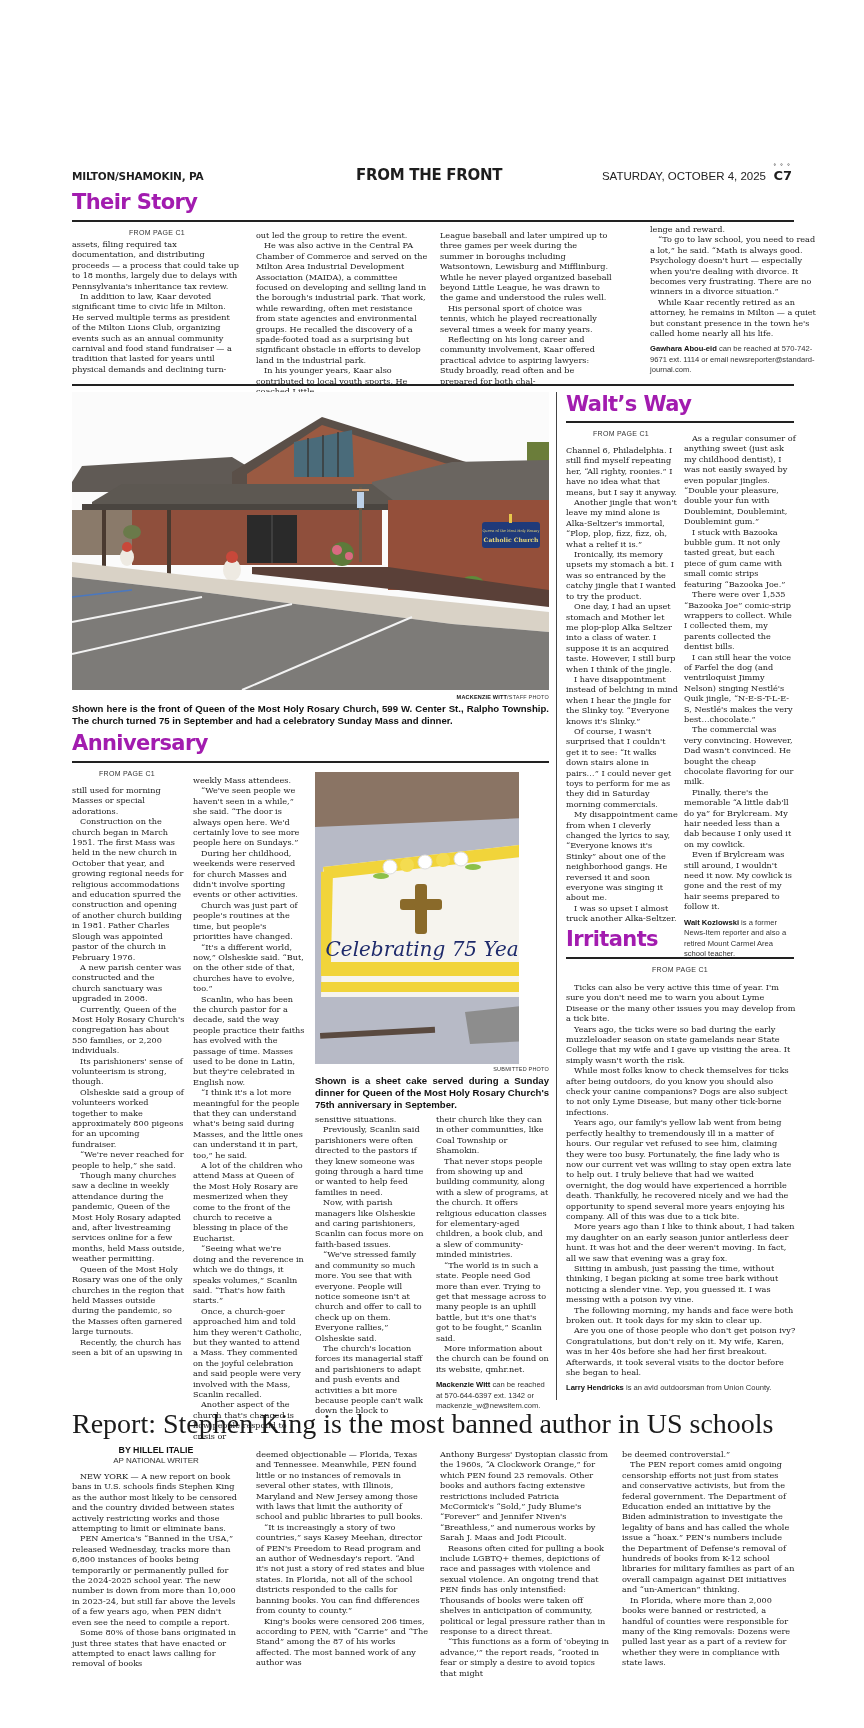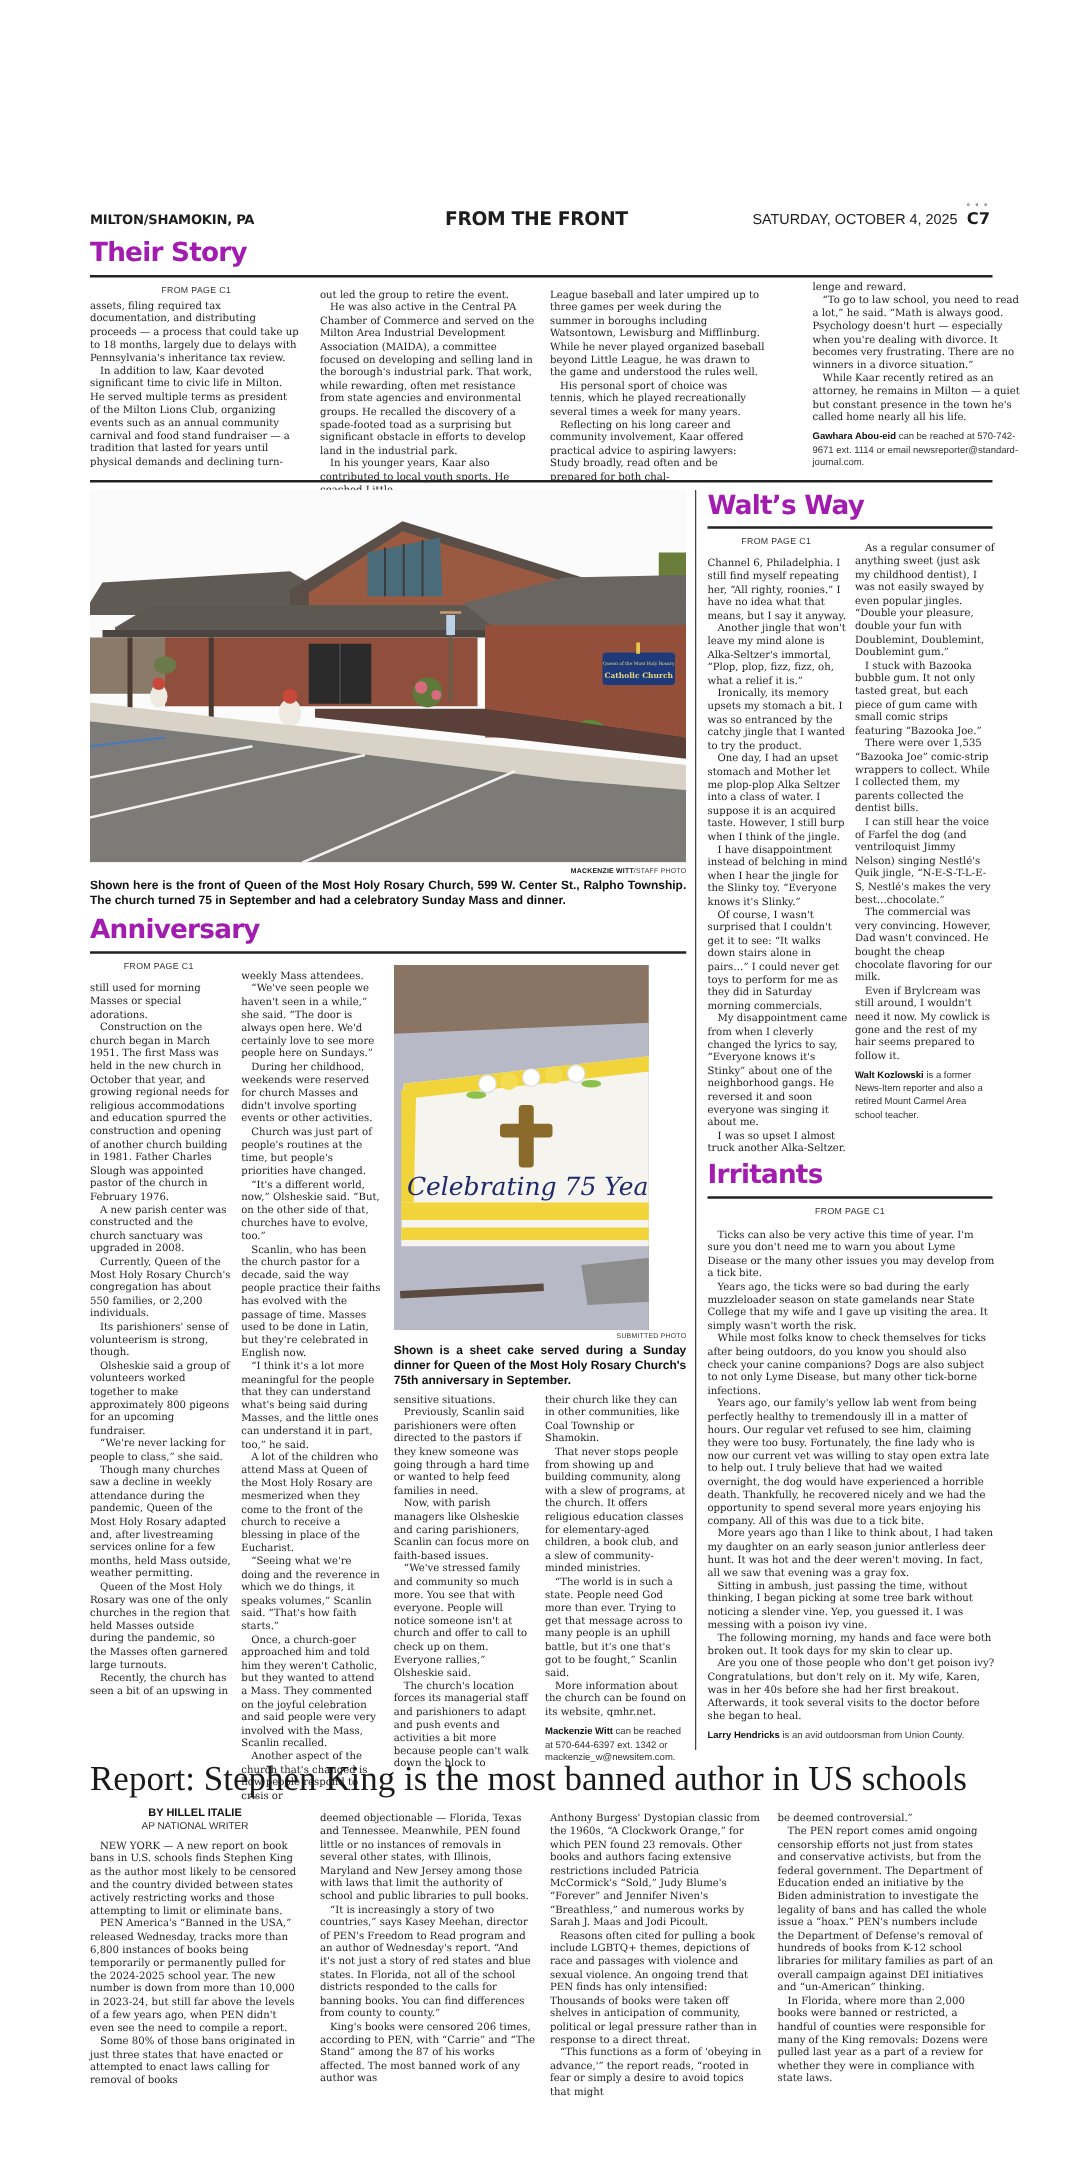--- a/index.html
+++ b/index.html
@@ -139,21 +139,21 @@
 <div class="abs rule" style="top:761px;left:72px;width:477px;"></div>
 <div class="abs from" style="top:770px;left:72px;width:110px;">FROM PAGE C1</div>
 
 <div class="abs col" style="top:785px;left:72px;width:113px;">
   <p class="noind">still used for morning Masses or special adorations.</p>
   <p>Construction on the church began in March 1951. The first Mass was held in the new church in October that year, and growing regional needs for religious accommodations and education spurred the construction and opening of another church building in 1981. Father Charles Slough was appointed pastor of the church in February 1976.</p>
   <p>A new parish center was constructed and the church sanctuary was upgraded in 2008.</p>
   <p>Currently, Queen of the Most Holy Rosary Church's congregation has about 550 families, or 2,200 individuals.</p>
   <p>Its parishioners' sense of volunteerism is strong, though.</p>
   <p>Olsheskie said a group of volunteers worked together to make approximately 800 pigeons for an upcoming fundraiser.</p>
-  <p>“We're never lacking for people to class,” she said.</p>
+  <p>“We're never reached for people to help,” she said.</p>
   <p>Though many churches saw a decline in weekly attendance during the pandemic, Queen of the Most Holy Rosary adapted and, after livestreaming services online for a few months, held Mass outside, weather permitting.</p>
   <p>Queen of the Most Holy Rosary was one of the only churches in the region that held Masses outside during the pandemic, so the Masses often garnered large turnouts.</p>
   <p>Recently, the church has seen a bit of an upswing in</p>
 </div>
 <div class="abs col" style="top:775px;left:193px;width:113px;">
   <p class="noind">weekly Mass attendees.</p>
   <p>“We've seen people we haven't seen in a while,” she said. “The door is always open here. We'd certainly love to see more people here on Sundays.”</p>
   <p>During her childhood, weekends were reserved for church Masses and didn't involve sporting events or other activities.</p>
   <p>Church was just part of people's routines at the time, but people's priorities have changed.</p>
   <p>“It's a different world, now,” Olsheskie said. “But, on the other side of that, churches have to evolve, too.”</p>
@@ -225,20 +225,21 @@
   <p>Of course, I wasn't surprised that I couldn't get it to see: “It walks down stairs alone in pairs…” I could never get toys to perform for me as they did in Saturday morning commercials.</p>
   <p>My disappointment came from when I cleverly changed the lyrics to say, “Everyone knows it's Stinky” about one of the neighborhood gangs. He reversed it and soon everyone was singing it about me.</p>
   <p>I was so upset I almost truck another Alka-Seltzer.</p>
 </div>
 <div class="abs col" style="top:433px;left:684px;width:112px;">
   <p>As a regular consumer of anything sweet (just ask my childhood dentist), I was not easily swayed by even popular jingles. “Double your pleasure, double your fun with Doublemint, Doublemint, Doublemint gum.”</p>
   <p>I stuck with Bazooka bubble gum. It not only tasted great, but each piece of gum came with small comic strips featuring “Bazooka Joe.”</p>
   <p>There were over 1,535 “Bazooka Joe” comic-strip wrappers to collect. While I collected them, my parents collected the dentist bills.</p>
   <p>I can still hear the voice of Farfel the dog (and ventriloquist Jimmy Nelson) singing Nestlé's Quik jingle, “N-E-S-T-L-E-S, Nestlé's makes the very best…chocolate.”</p>
   <p>The commercial was very convincing. However, Dad wasn't convinced. He bought the cheap chocolate flavoring for our milk.</p>
+  <p>Finally, there's the memorable “A little dab'll do ya” for Brylcream. My hair needed less than a dab because I only used it on my cowlick.</p>
   <p>Even if Brylcream was still around, I wouldn't need it now. My cowlick is gone and the rest of my hair seems prepared to follow it.</p>
   <p class="tagline"><b>Walt Kozlowski</b><span> is a former News-Item reporter and also a retired Mount Carmel Area school teacher.</span></p>
 </div>
 
 <div class="abs section-title" style="top:927px;left:566px;font-size:21px;">Irritants</div>
 <div class="abs rule" style="top:957px;left:566px;width:228px;"></div>
 <div class="abs from" style="top:966px;left:566px;width:228px;">FROM PAGE C1</div>
 <div class="abs col" style="top:982px;left:566px;width:230px;">
   <p>Ticks can also be very active this time of year. I'm sure you don't need me to warn you about Lyme Disease or the many other issues you may develop from a tick bite.</p>
   <p>Years ago, the ticks were so bad during the early muzzleloader season on state gamelands near State College that my wife and I gave up visiting the area. It simply wasn't worth the risk.</p>

